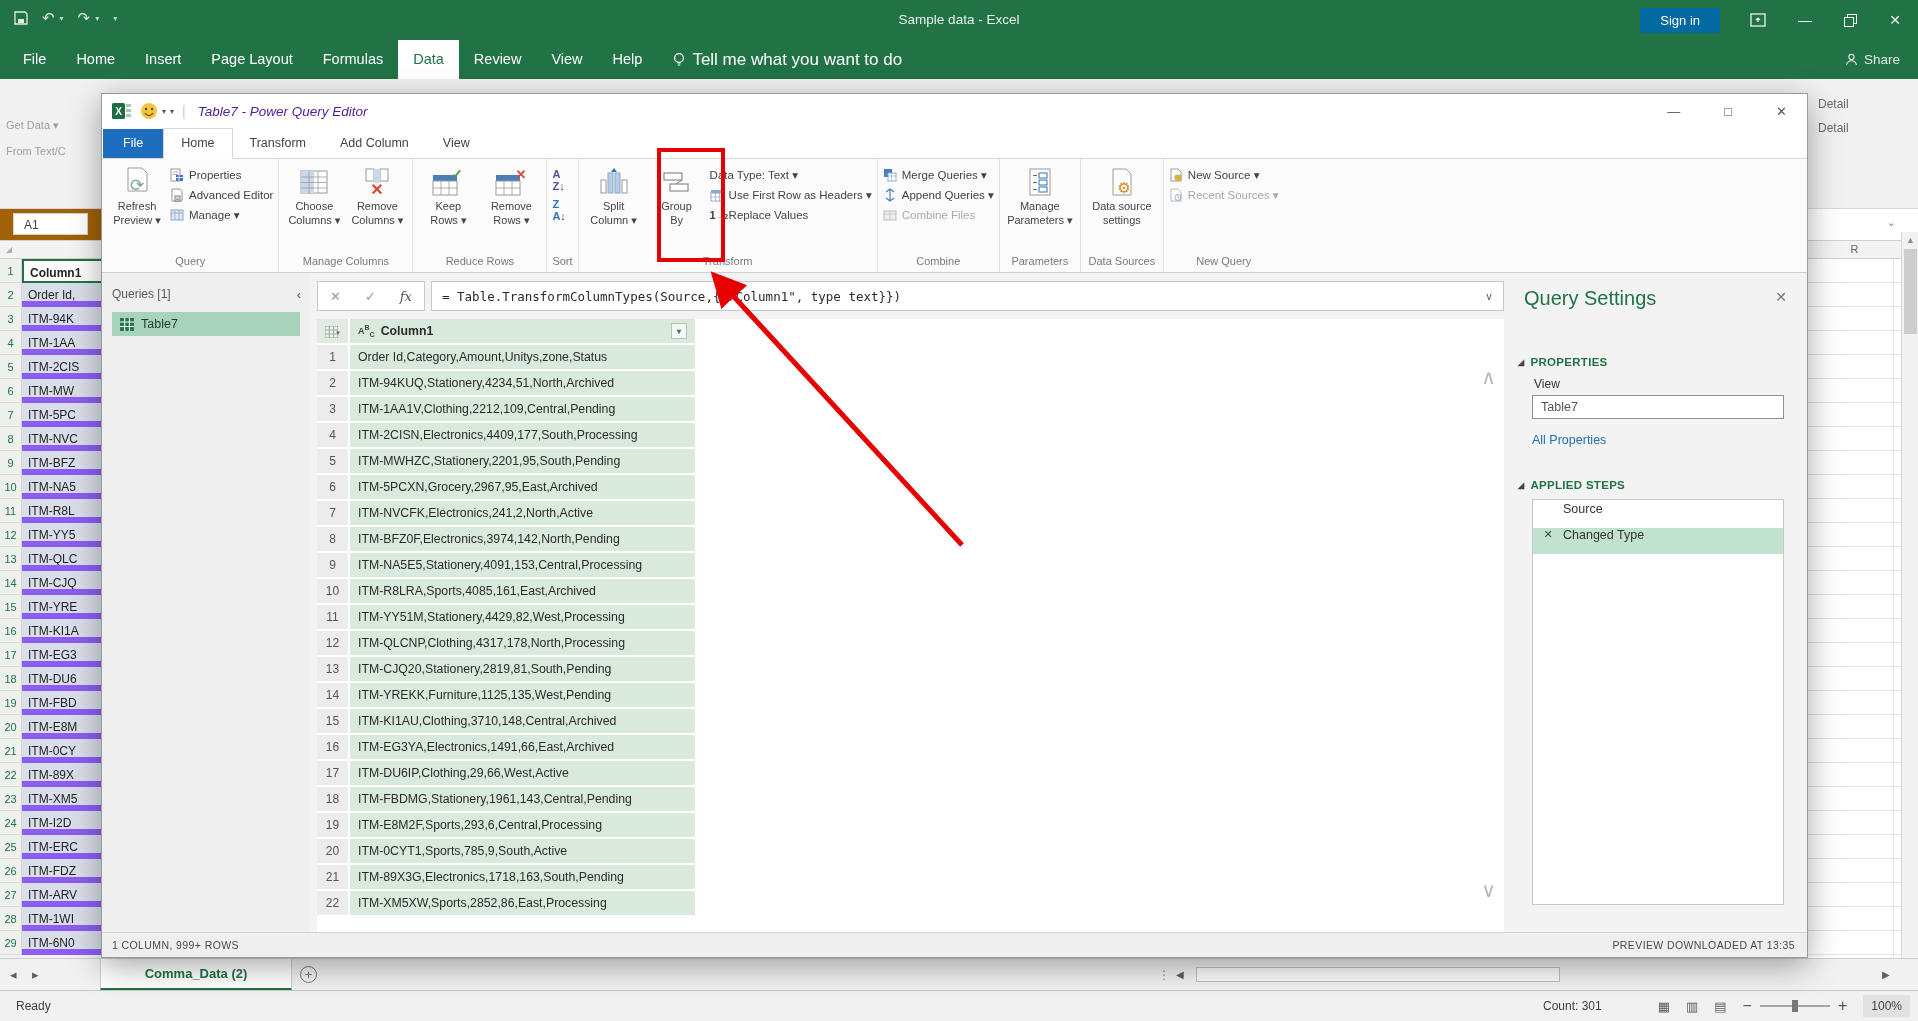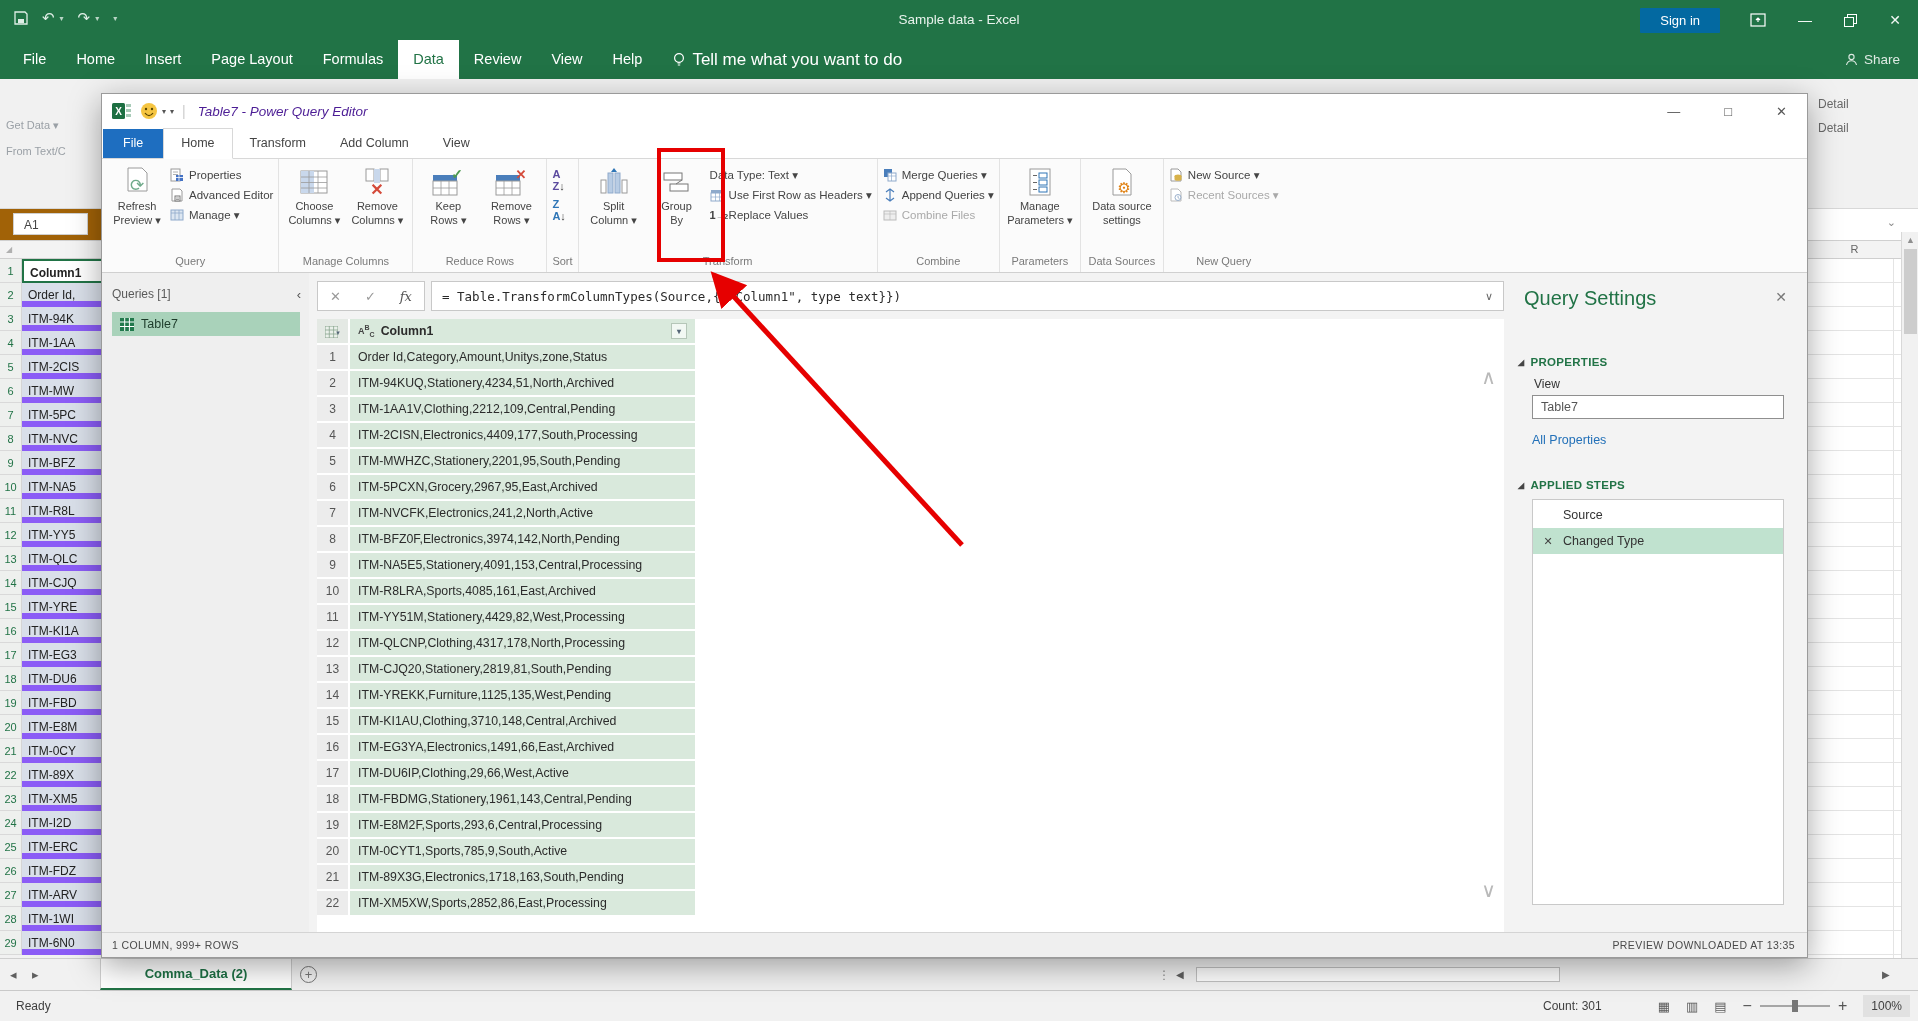--- a/index.html
+++ b/index.html
@@ -130,21 +130,21 @@
   .sect{position:absolute;left:10px;font-size:11.5px;font-weight:bold;color:#217346;letter-spacing:.3px;display:flex;gap:6px;align-items:center;}
   .sect .tri{font-size:8px;color:#444;}
   #sect-props{top:83px;}
   #name-label{position:absolute;left:26px;top:104px;font-size:12px;color:#333;}
   #name-input{position:absolute;left:24px;top:122px;width:252px;height:24px;border:1px solid #8f8f8f;background:#fff;
               font-family:"Liberation Sans",sans-serif;font-size:12.5px;color:#555;padding-left:8px;box-sizing:border-box;}
   #all-props{position:absolute;left:24px;top:160px;font-size:12.5px;color:#2270b8;}
   #sect-steps{top:206px;}
   #steps-box{position:absolute;left:24px;top:226px;width:252px;height:406px;background:#fff;border:1px solid #c9c9c9;
              box-sizing:border-box;padding-top:2px;}
-  .step{height:26px;display:flex;align-items:center;font-size:12.5px;color:#333;}
+  .step{height:26px;display:flex;font-size:12.5px;color:#333;}
   .step .sx{width:30px;text-align:center;color:#444;font-size:11px;}
   .step.sel{background:#c0e2cf;}
   
   #pq-status{height:24px;background:#efefef;border-top:1px solid #d4d4d4;display:flex;align-items:center;
              font-size:10.5px;color:#4a4a4a;letter-spacing:.4px;flex:0 0 auto;}
   #pq-status .lft{padding-left:10px;}
   #pq-status .rgt{margin-left:auto;padding-right:12px;}
   
   #sheetbar{left:0;top:958px;width:1918px;height:32px;background:#f1f1f1;border-top:1px solid #cfcfcf;box-sizing:border-box;z-index:5;}
   #sheetbar .nav{position:absolute;top:0;height:32px;line-height:32px;color:#5f5f5f;font-size:13px;}

